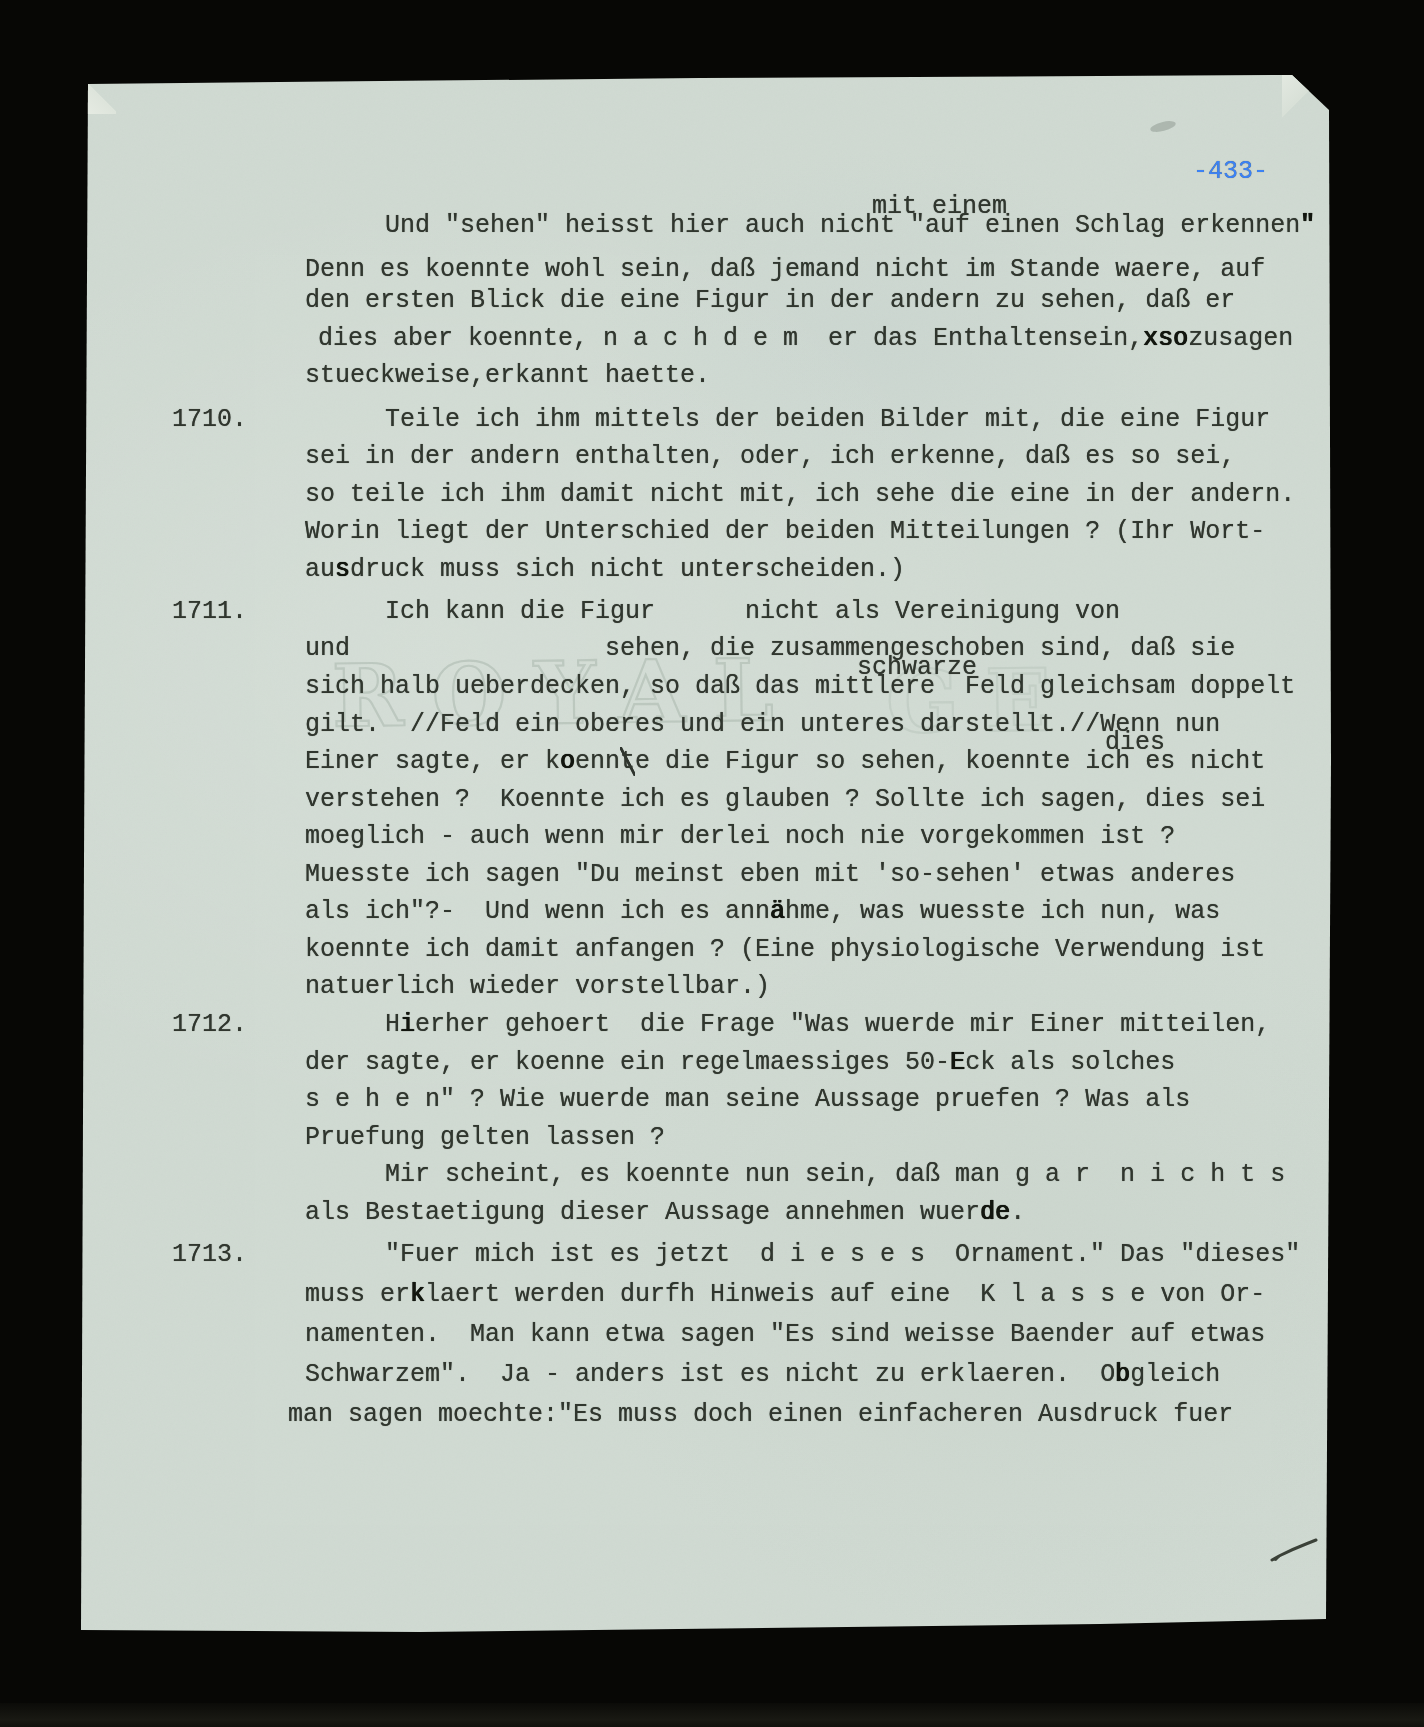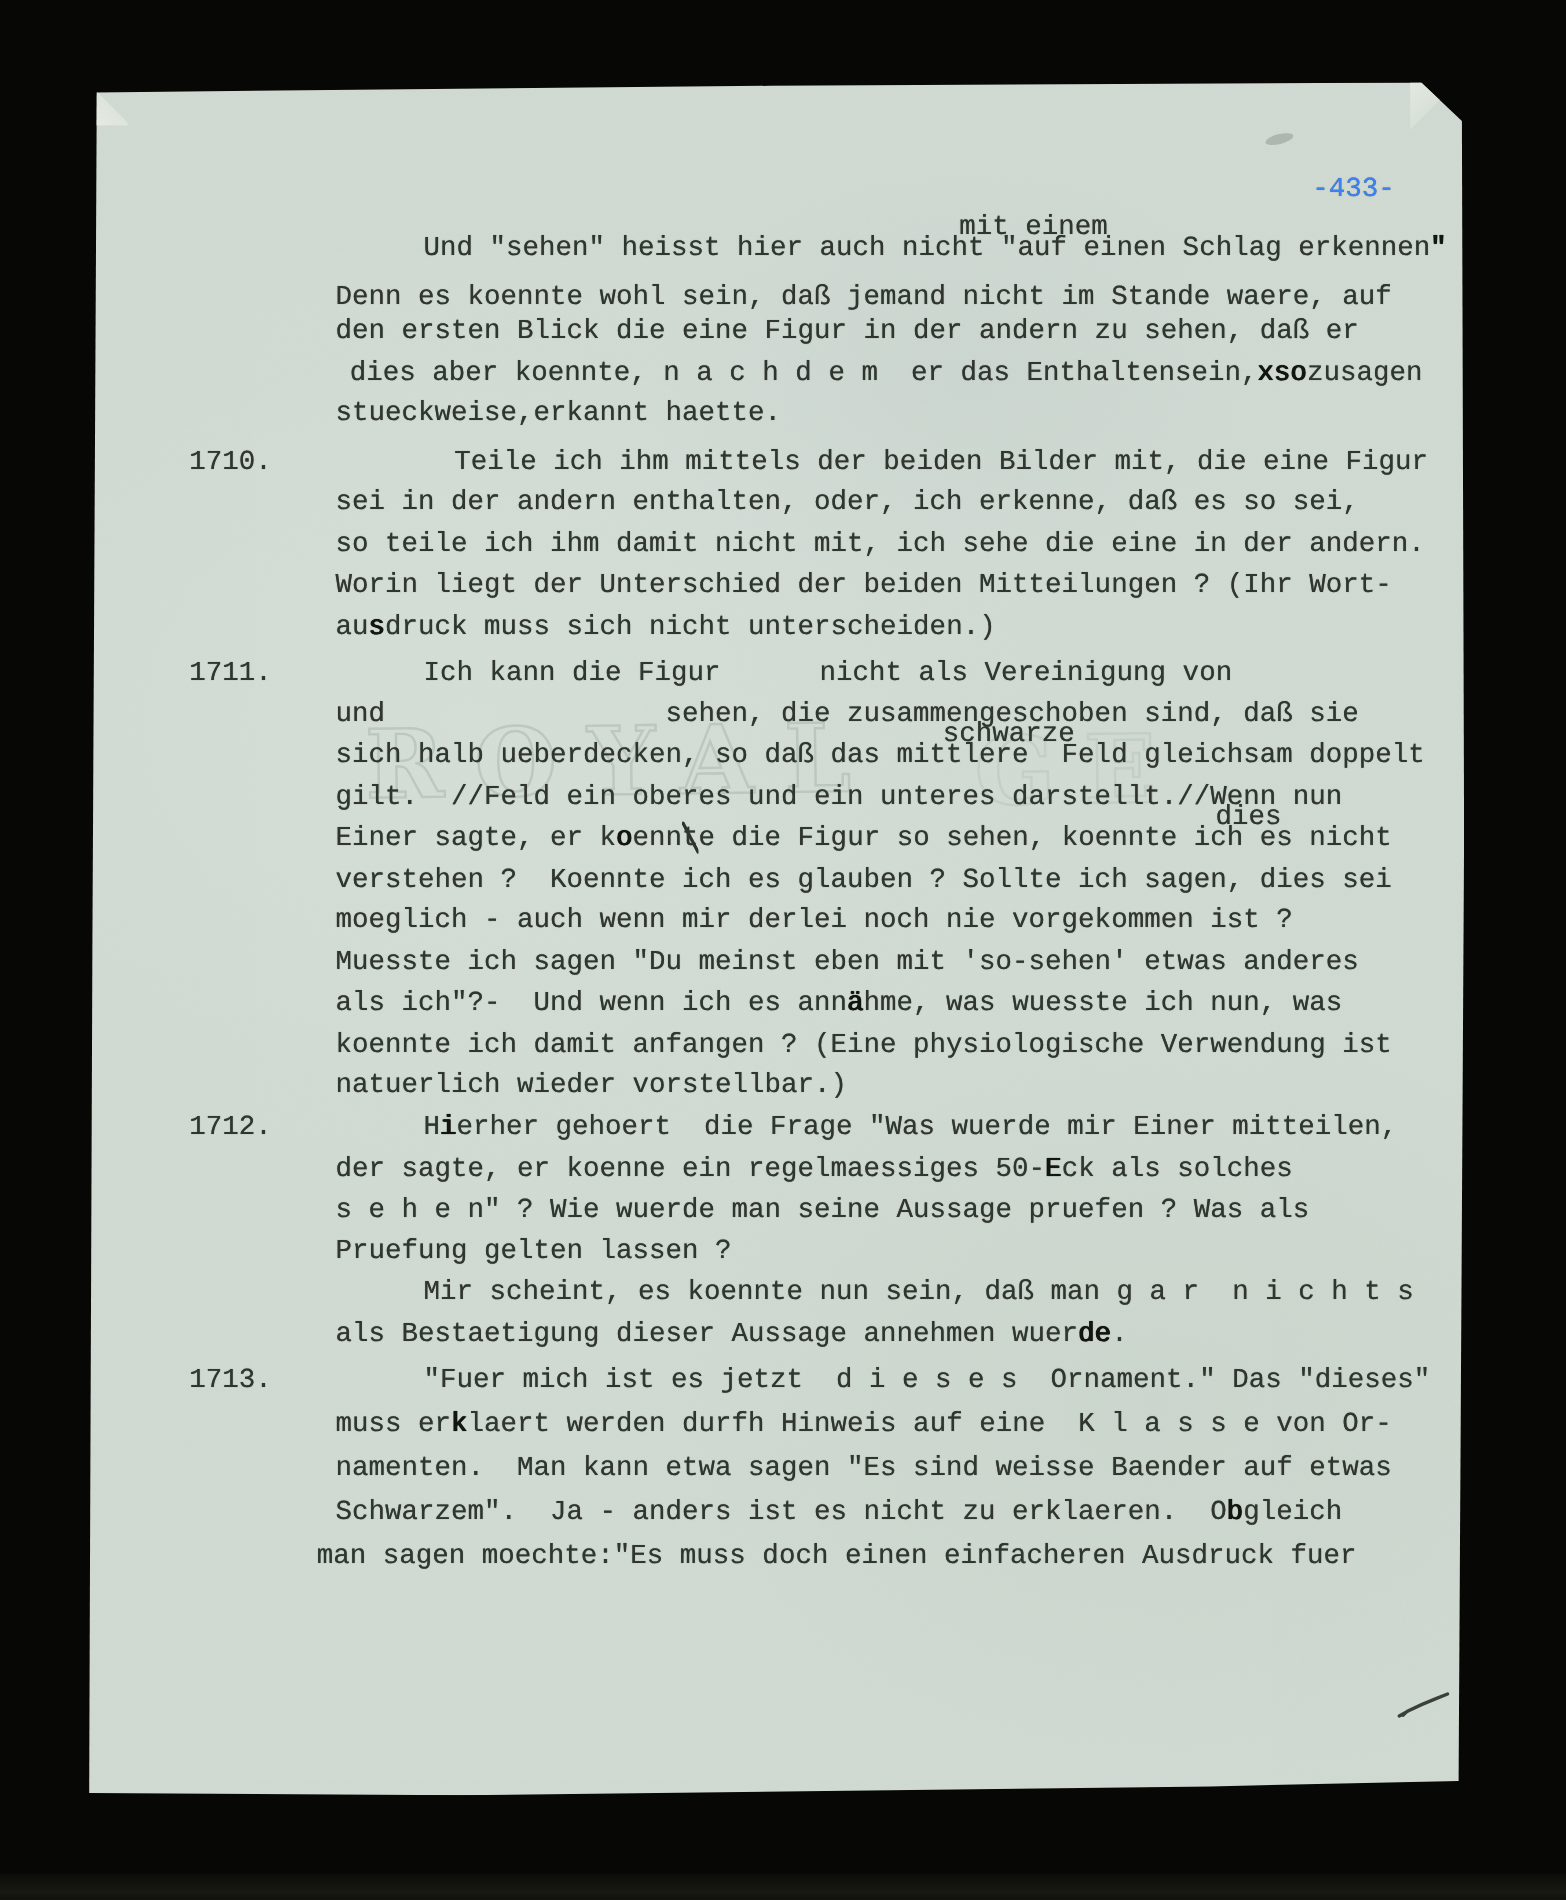--- a/index.html
+++ b/index.html
@@ -76,21 +76,21 @@
 
     <div class="page-number">-433-</div>
 
     <div class="lines-layer">
         <div class="line" style="left: 385px; top: 212px;"><span>Und "sehen" heisst hier auch nicht "auf einen Schlag erkennen</span><span class="ot">"</span><span class="sup" style="left: 487px;">mit einem</span></div>
         <div class="line" style="left: 305px; top: 240px; margin-top: 16px;"><span>Denn es koennte wohl sein, daß jemand nicht im Stande waere, auf</span></div>
         <div class="line" style="left: 305px; top: 287px;"><span>den ersten Blick die eine Figur in der andern zu sehen, daß er</span></div>
         <div class="line" style="left: 305px; top: 325px; margin-left: 13px;"><span>dies aber koennte, n a c h d e m  er das Enthaltensein,</span><span class="ot">xso</span><span>zusagen</span></div>
         <div class="line" style="left: 305px; top: 362px;"><span>stueckweise,erkannt haette.</span></div>
         <div class="line" style="left: 172px; top: 406px;">1710.</div>
-        <div class="line" style="left: 385px; top: 406px; margin-left: 28px;"><span>Teile ich ihm mittels der beiden Bilder mit, die eine Figur</span></div>
+        <div class="line" style="left: 385px; top: 406px;"><span>Teile ich ihm mittels der beiden Bilder mit, die eine Figur</span></div>
         <div class="line" style="left: 305px; top: 443px;"><span>sei in der andern enthalten, oder, ich erkenne, daß es so sei,</span></div>
         <div class="line" style="left: 305px; top: 518px;"><span>Worin liegt der Unterschied der beiden Mitteilungen ? (Ihr Wort-</span></div>
         <div class="line" style="left: 305px; top: 481px;"><span>so teile ich ihm damit nicht mit, ich sehe die eine in der andern.</span></div>
         <div class="line" style="left: 305px; top: 556px;"><span>au</span><span class="ot">s</span><span>druck muss sich nicht unterscheiden.)</span></div>
         <div class="line" style="left: 172px; top: 598px;">1711.</div>
         <div class="line" style="left: 385px; top: 598px;"><span>Ich kann die Figur      nicht als Vereinigung von</span></div>
         <div class="line" style="left: 305px; top: 635px;"><span>und                 sehen, die zusammengeschoben sind, daß sie</span></div>
         <div class="line" style="left: 305px; top: 673px;"><span>sich halb ueberdecken, so daß das mittlere  Feld gleichsam doppelt</span><span class="sup" style="left: 552px;">schwarze</span></div>
         <div class="line" style="left: 305px; top: 711px;"><span>gilt.  //Feld ein oberes und ein unteres darstellt.//Wenn nun</span></div>
         <div class="line" style="left: 305px; top: 748px;"><span>Einer sagte, er k</span><span class="ot">o</span><span>enn</span><span class="st">t</span><span>e die Figur so sehen, koennte ich es nicht</span><span class="sup" style="left: 800px;">dies</span></div>

